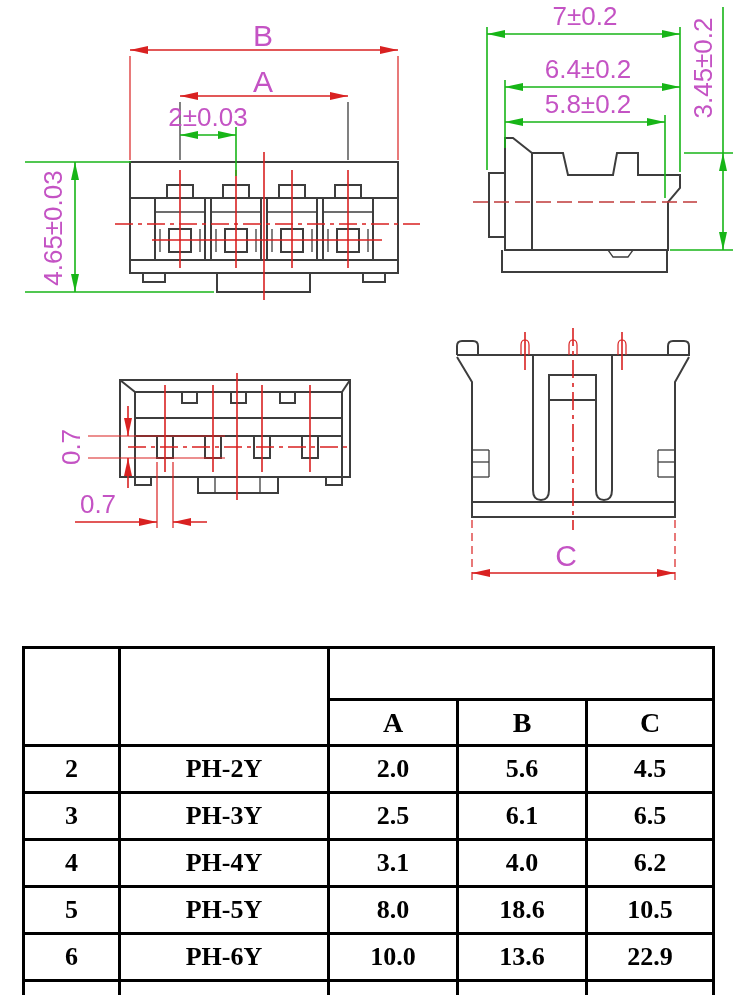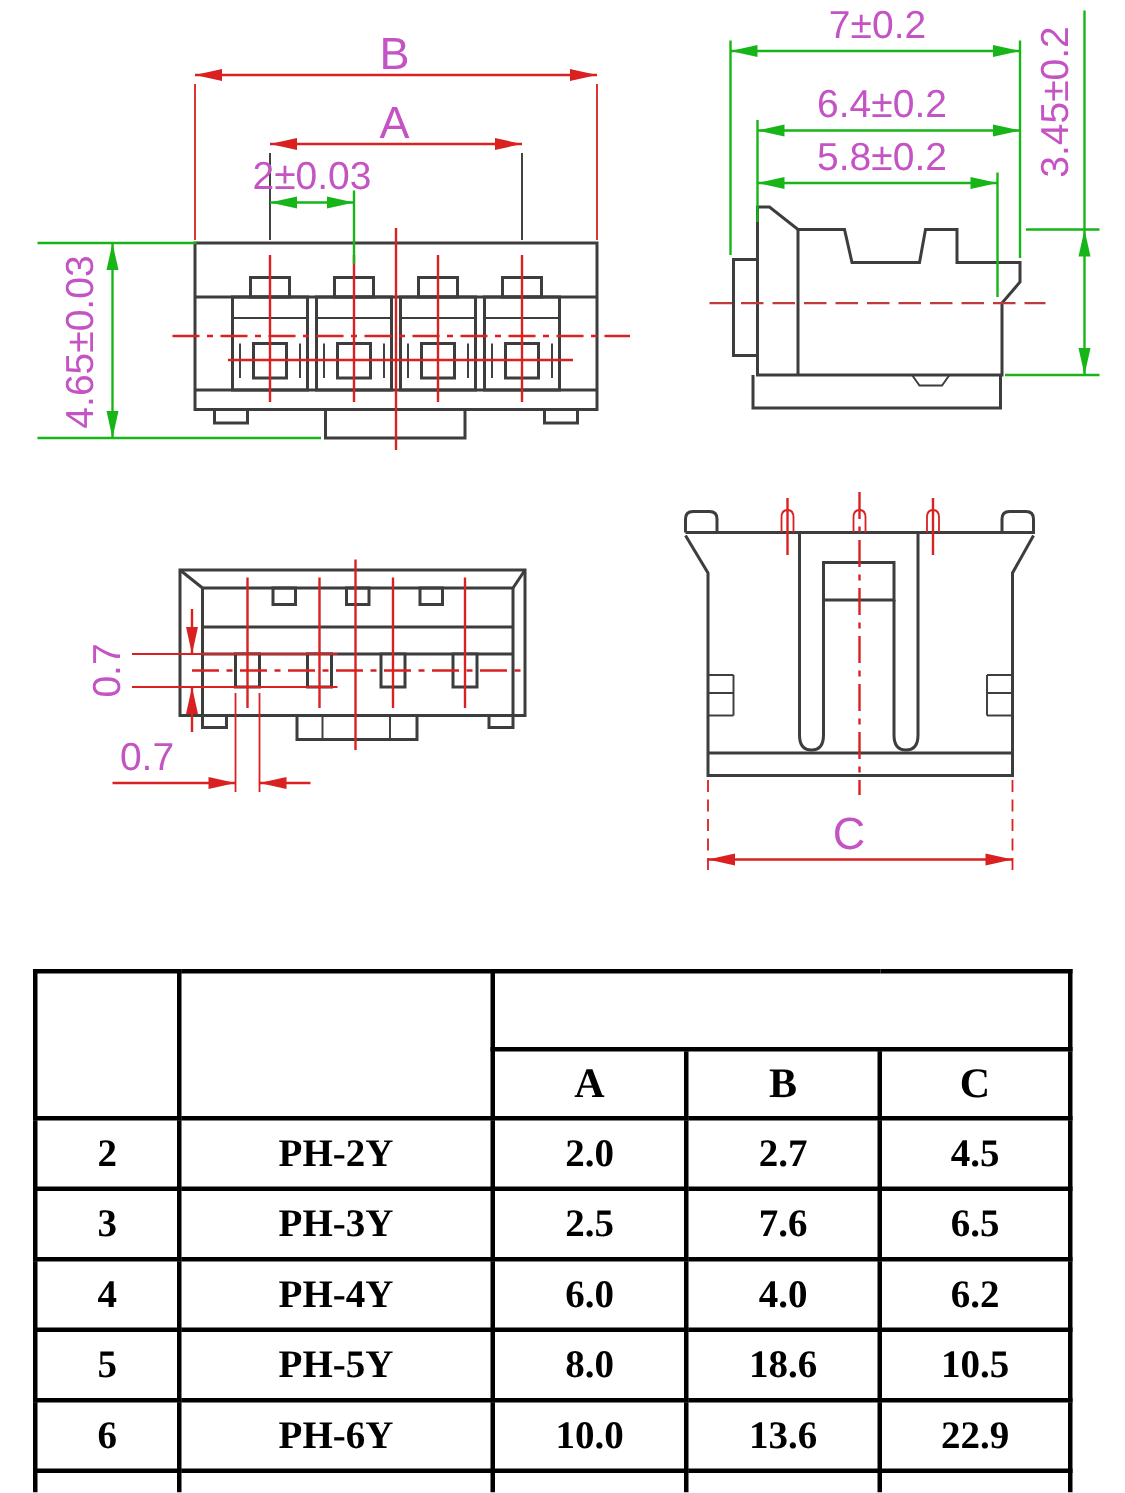--- a/index.html
+++ b/index.html
@@ -248,34 +248,34 @@
       </tr>
       <tr style="height:46px">
         <th>A</th>
         <th>B</th>
         <th>C</th>
       </tr>
       <tr style="height:47px">
         <td>2</td>
         <td>PH-2Y</td>
         <td>2.0</td>
-        <td>2.7</td>
+        <td>5.6</td>
         <td>4.5</td>
       </tr>
       <tr style="height:47px">
         <td>3</td>
         <td>PH-3Y</td>
         <td>2.5</td>
-        <td>7.6</td>
+        <td>6.1</td>
         <td>6.5</td>
       </tr>
       <tr style="height:47px">
         <td>4</td>
         <td>PH-4Y</td>
-        <td>6.0</td>
+        <td>3.1</td>
         <td>4.0</td>
         <td>6.2</td>
       </tr>
       <tr style="height:47px">
         <td>5</td>
         <td>PH-5Y</td>
         <td>8.0</td>
         <td>18.6</td>
         <td>10.5</td>
       </tr>

